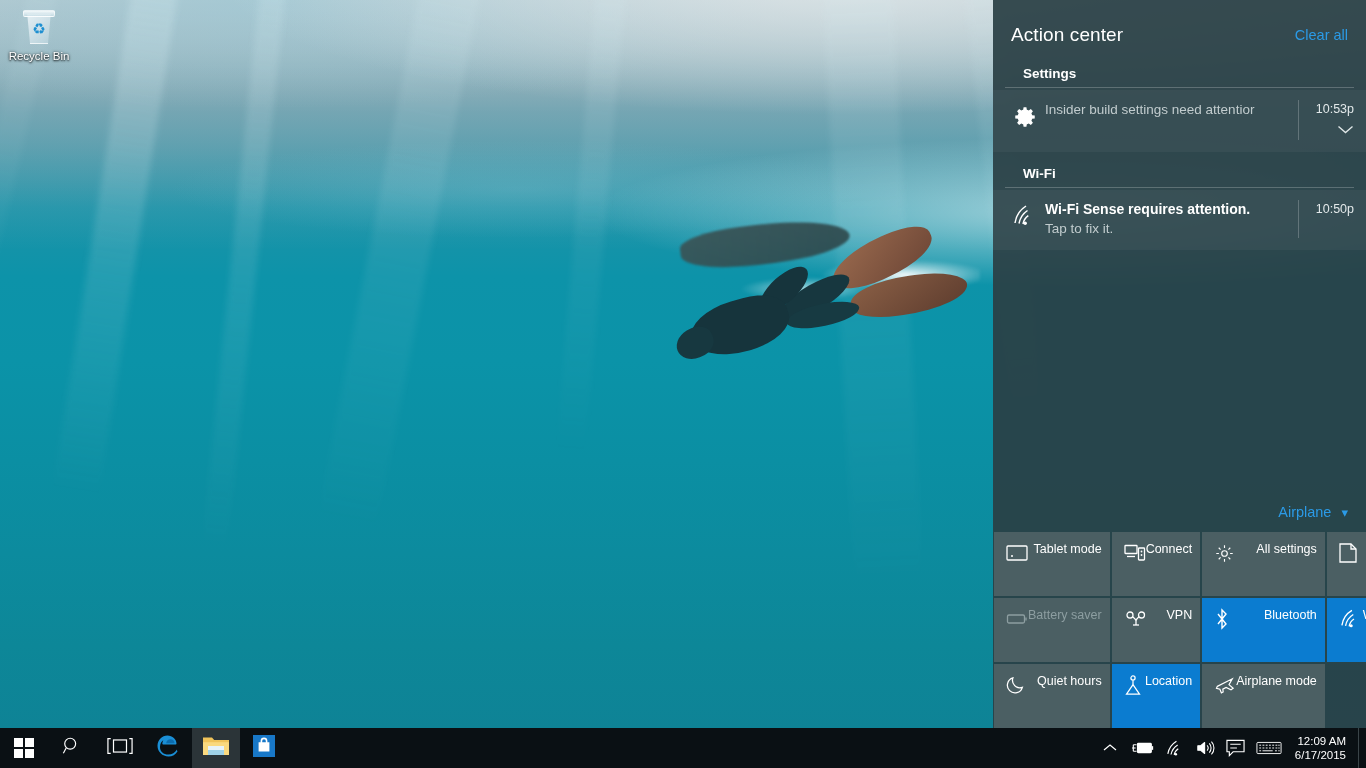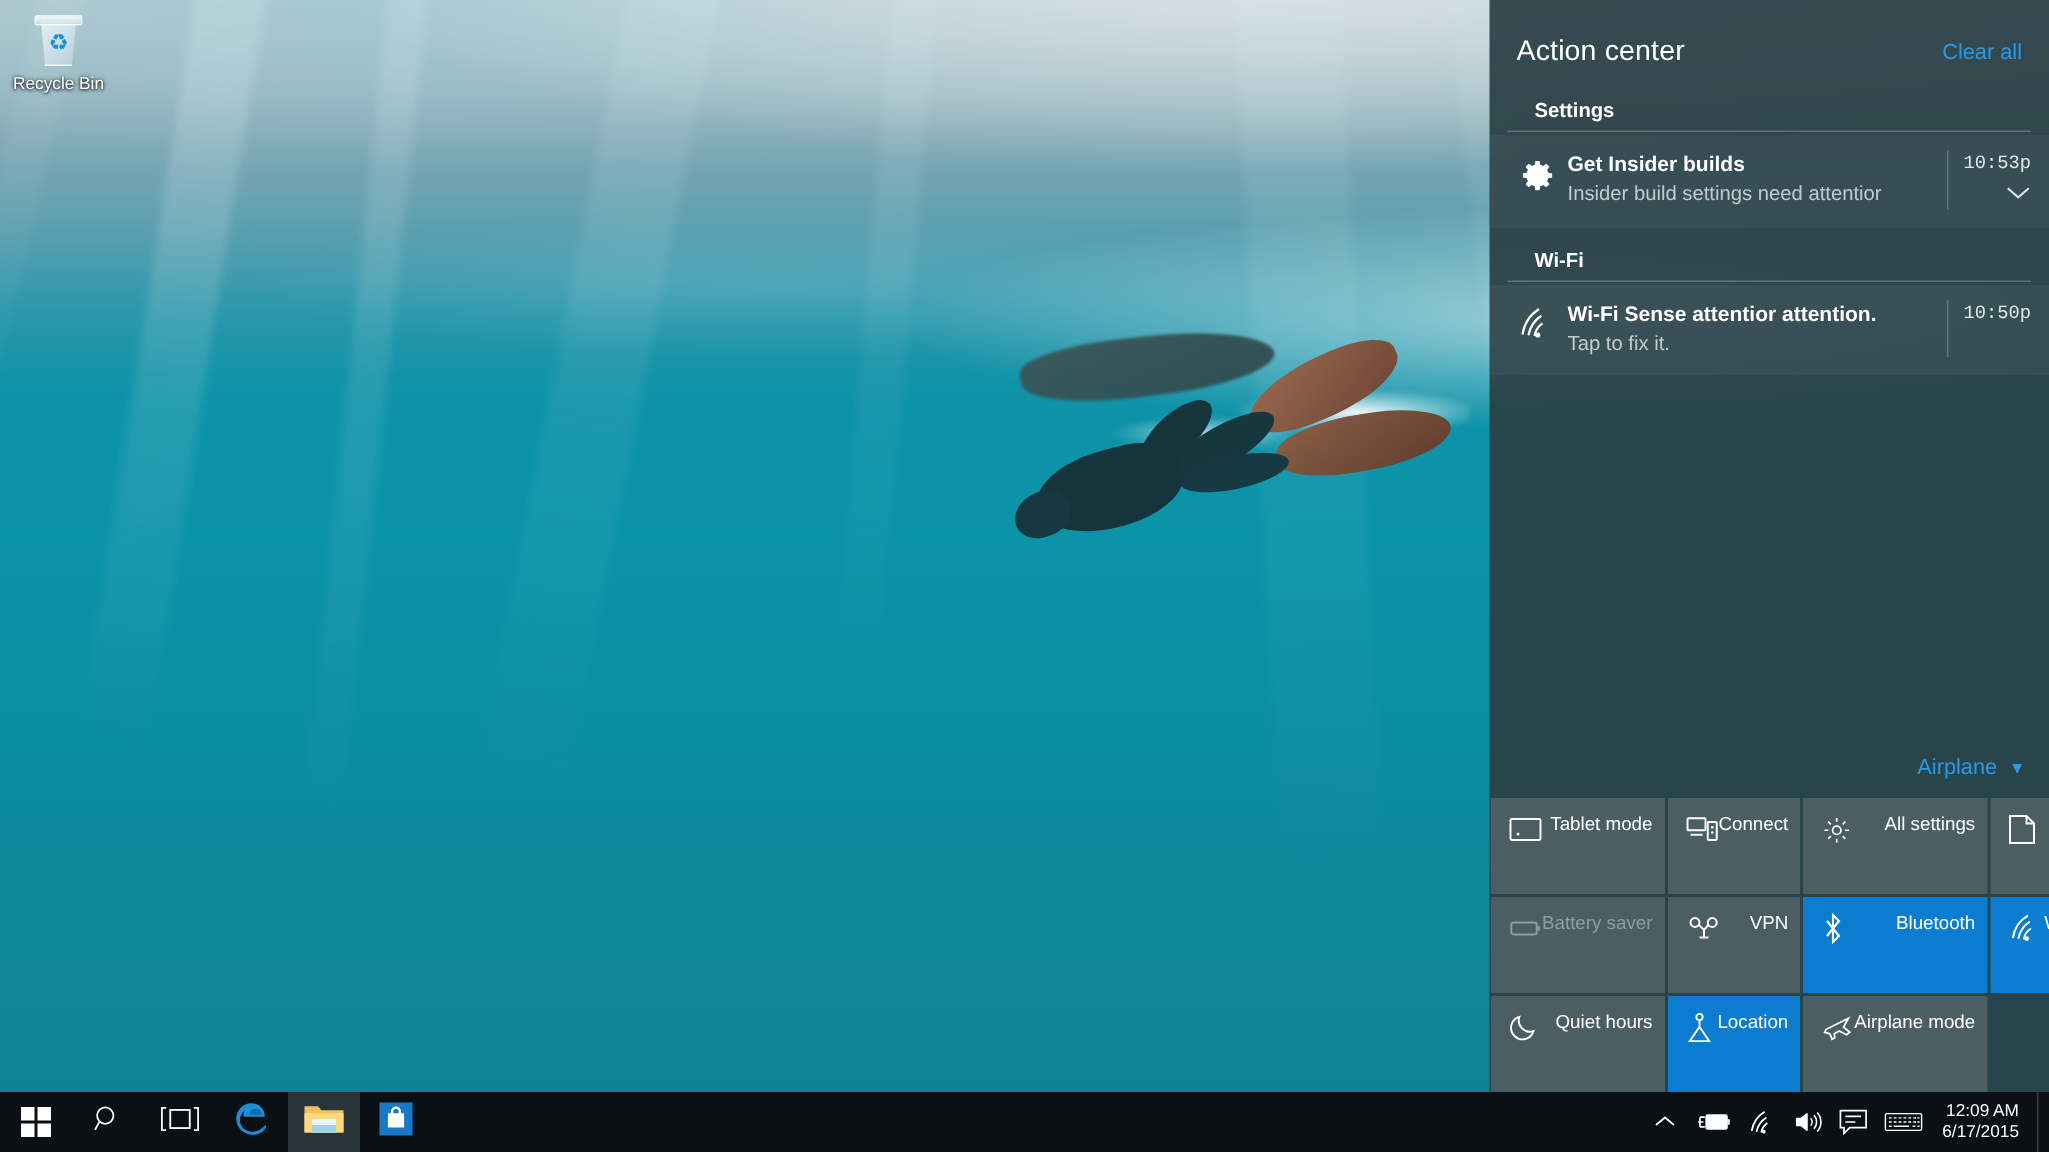--- a/index.html
+++ b/index.html
@@ -172,21 +172,21 @@
   }
   .notif-txt { flex:1 1 auto; min-width:0; padding-right:6px; }
   .notif-title { font-size:14px; font-weight:bold; line-height:19px; white-space:nowrap; overflow:hidden; }
   .notif-sub { font-size:13.5px; color:#c2ccce; line-height:19px; white-space:nowrap; overflow:hidden; }
   .notif-right {
     flex:0 0 56px; width:56px; text-align:right;
     border-left:1px solid rgba(255,255,255,0.22);
     padding-left:10px; align-self:stretch;
     display:flex; flex-direction:column; align-items:flex-end;
   }
-  .notif-time { font-size:12.5px; color:#e2e8e9; line-height:18px;font-family:Liberation Mono, monospace; }
+  .notif-time { font-size:12.5px; color:#e2e8e9; line-height:18px; }
   .notif-chev { font-size:15px; color:#dfe6e7; line-height:20px; margin-top:2px; cursor:pointer; }
 
   .ac-spacer { flex:1 1 auto; }
 
   .ac-collapse {
     text-align:right; padding:0 18px 12px 0;
     font-size:14.5px; color:#2b9ae6; cursor:pointer;
   }
   .ac-collapse .chev { font-size:13px; margin-left:6px; }
 
@@ -285,21 +285,20 @@
     <div class="ac-group-title">Settings</div>
     <div class="ac-rule"></div>
     <div class="notif">
       <div class="notif-ico">
         <svg width="26" height="26" viewBox="0 0 24 24" fill="currentColor">
           <path d="M12 8.2a3.8 3.8 0 1 0 0 7.6 3.8 3.8 0 0 0 0-7.6zm0 5.9a2.1 2.1 0 1 1 0-4.2 2.1 2.1 0 0 1 0 4.2z"></path>
           <path d="M21 13.3v-2.6l-2.4-.4a6.9 6.9 0 0 0-.7-1.7l1.4-2-1.9-1.9-2 1.4a6.9 6.9 0 0 0-1.7-.7L13.3 3h-2.6l-.4 2.4c-.6.16-1.17.4-1.7.7l-2-1.4-1.9 1.9 1.4 2c-.3.53-.54 1.1-.7 1.7L3 10.7v2.6l2.4.4c.16.6.4 1.17.7 1.7l-1.4 2 1.9 1.9 2-1.4c.53.3 1.1.54 1.7.7l.4 2.4h2.6l.4-2.4c.6-.16 1.17-.4 1.7-.7l2 1.4 1.9-1.9-1.4-2c.3-.53.54-1.1.7-1.7l2.4-.4z"></path>
         </svg>
       </div>
       <div class="notif-txt">
-        <div class="notif-title">Get Insider builds</div>
         <div class="notif-sub">Insider build settings need attentior</div>
       </div>
       <div class="notif-right">
         <div class="notif-time">10:53p</div>
         <div class="notif-chev">
           <svg width="17" height="11" viewBox="0 0 17 11" fill="none" stroke="currentColor" stroke-width="1.4">
             <path d="M1.5 2.5 L8.5 8.5 L15.5 2.5"></path>
           </svg>
         </div>
       </div>
@@ -310,21 +309,21 @@
     <div class="notif">
       <div class="notif-ico">
         <svg width="26" height="24" viewBox="0 0 26 24" fill="none" stroke="currentColor" stroke-width="1.5">
           <path d="M3 19 C4 12 8 6 14 2"></path>
           <path d="M7 19.5 C8 14 11 9.5 15.5 6.5"></path>
           <path d="M11 20 C11.6 16.5 13.4 13.6 16.3 11.6"></path>
           <circle cx="13.2" cy="19.3" r="1.7" fill="currentColor" stroke="none"></circle>
         </svg>
       </div>
       <div class="notif-txt">
-        <div class="notif-title">Wi-Fi Sense attentior attention.</div>
+        <div class="notif-title">Wi-Fi Sense requires attention.</div>
         <div class="notif-sub">Tap to fix it.</div>
       </div>
       <div class="notif-right">
         <div class="notif-time">10:50p</div>
       </div>
     </div>
 
   </div>
 
   <div class="ac-spacer"></div>

